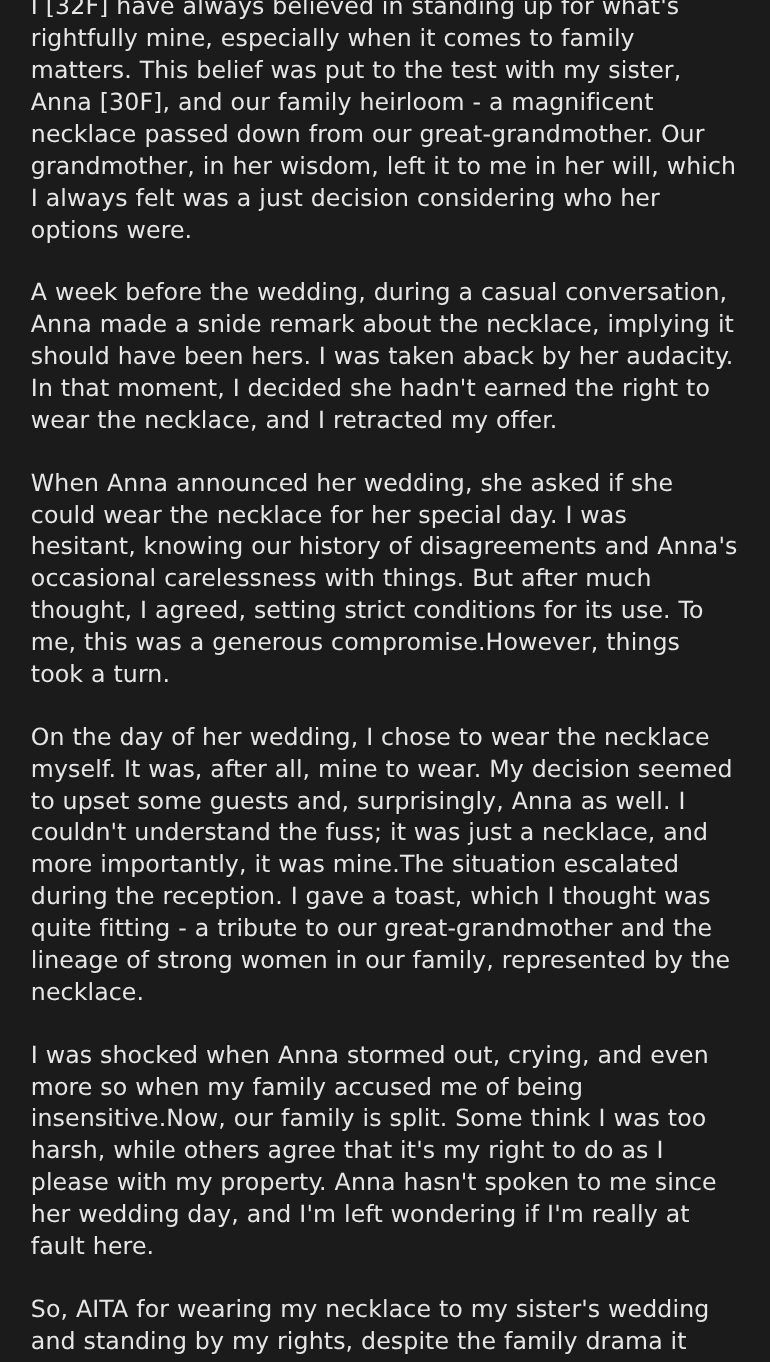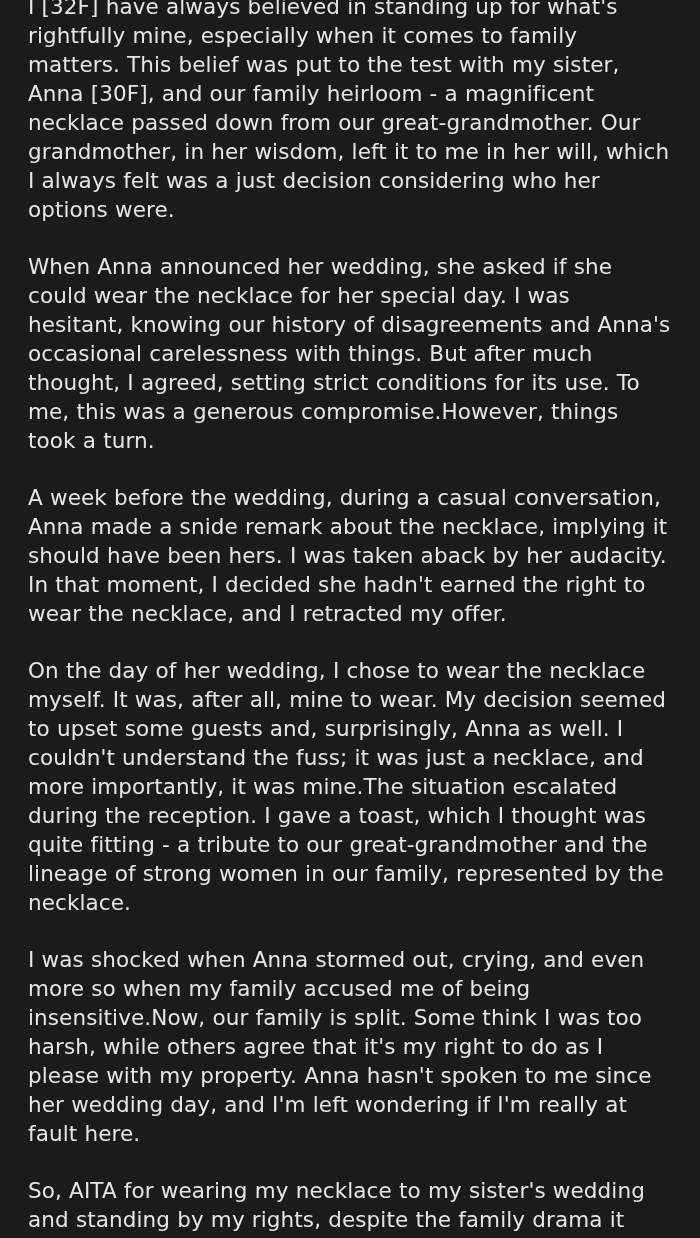--- a/index.html
+++ b/index.html
@@ -32,18 +32,18 @@
   }
   .para.last {
     margin-bottom: 0;
   }
 </style>
 </head>
 <body>
 
 <div class="post">
   <p class="para first">I [32F] have always believed in standing up for what's rightfully mine, especially when it comes to family matters. This belief was put to the test with my sister, Anna [30F], and our family heirloom - a magnificent necklace passed down from our great-grandmother. Our grandmother, in her wisdom, left it to me in her will, which I always felt was a just decision considering who her options were.</p>
+  <p class="para">A week before the wedding, during a casual conversation, Anna made a snide remark about the necklace, implying it should have been hers. I was taken aback by her audacity. In that moment, I decided she hadn't earned the right to wear the necklace, and I retracted my offer.</p>
   <p class="para">When Anna announced her wedding, she asked if she could wear the necklace for her special day. I was hesitant, knowing our history of disagreements and Anna's occasional carelessness with things. But after much thought, I agreed, setting strict conditions for its use. To me, this was a generous compromise.However, things took a turn.</p>
-  <p class="para">A week before the wedding, during a casual conversation, Anna made a snide remark about the necklace, implying it should have been hers. I was taken aback by her audacity. In that moment, I decided she hadn't earned the right to wear the necklace, and I retracted my offer.</p>
   <p class="para">On the day of her wedding, I chose to wear the necklace myself. It was, after all, mine to wear. My decision seemed to upset some guests and, surprisingly, Anna as well. I couldn't understand the fuss; it was just a necklace, and more importantly, it was mine.The situation escalated during the reception. I gave a toast, which I thought was quite fitting - a tribute to our great-grandmother and the lineage of strong women in our family, represented by the necklace.</p>
   <p class="para">I was shocked when Anna stormed out, crying, and even more so when my family accused me of being insensitive.Now, our family is split. Some think I was too harsh, while others agree that it's my right to do as I please with my property. Anna hasn't spoken to me since her wedding day, and I'm left wondering if I'm really at fault here.</p>
   <p class="para last">So, AITA for wearing my necklace to my sister's wedding and standing by my rights, despite the family drama it caused?</p>
 </div>
 
 </body></html>

